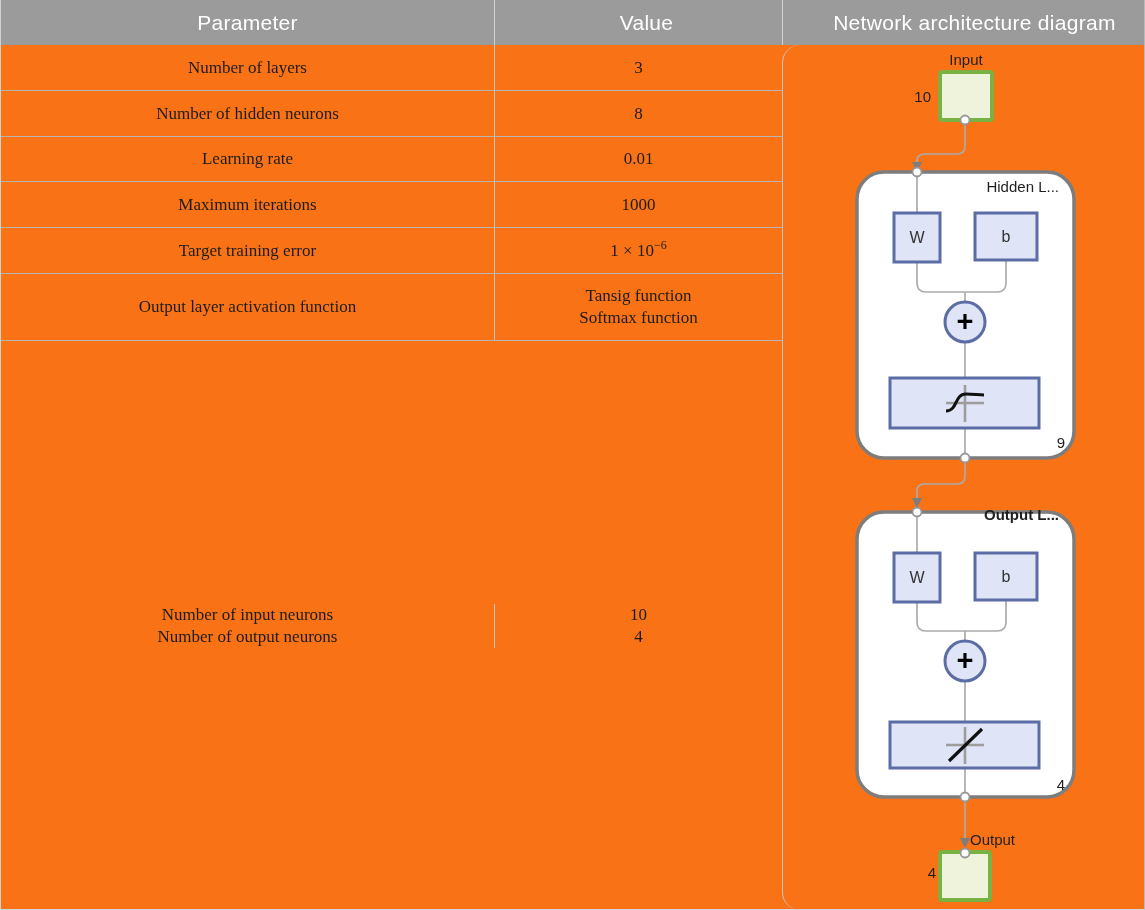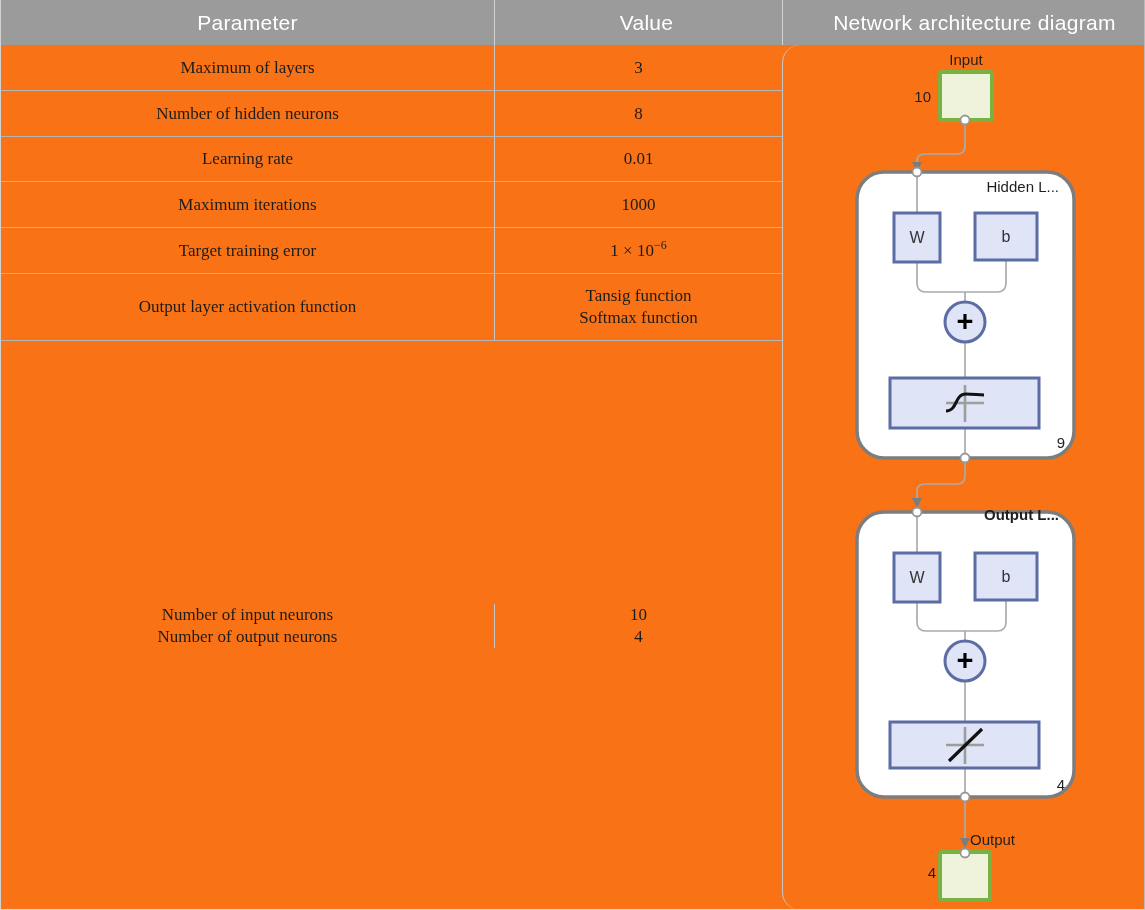--- a/index.html
+++ b/index.html
@@ -45,21 +45,21 @@
   <div class="header-row">
     <div class="hcell h-param">Parameter</div>
     <div class="hcell h-value">Value</div>
     <div class="hcell h-diagram">Network architecture diagram</div>
   </div>
 
   <div class="body-row">
     <div class="table-body">
 
       <div class="trow" style="height:46px">
-        <div class="cell c-param">Maximum of layers</div>
+        <div class="cell c-param">Number of layers</div>
         <div class="cell c-value">3</div>
       </div>
 
       <div class="trow" style="height:46px">
         <div class="cell c-param">Number of hidden neurons</div>
         <div class="cell c-value">8</div>
       </div>
 
       <div class="trow" style="height:45px">
         <div class="cell c-param">Learning rate</div>

